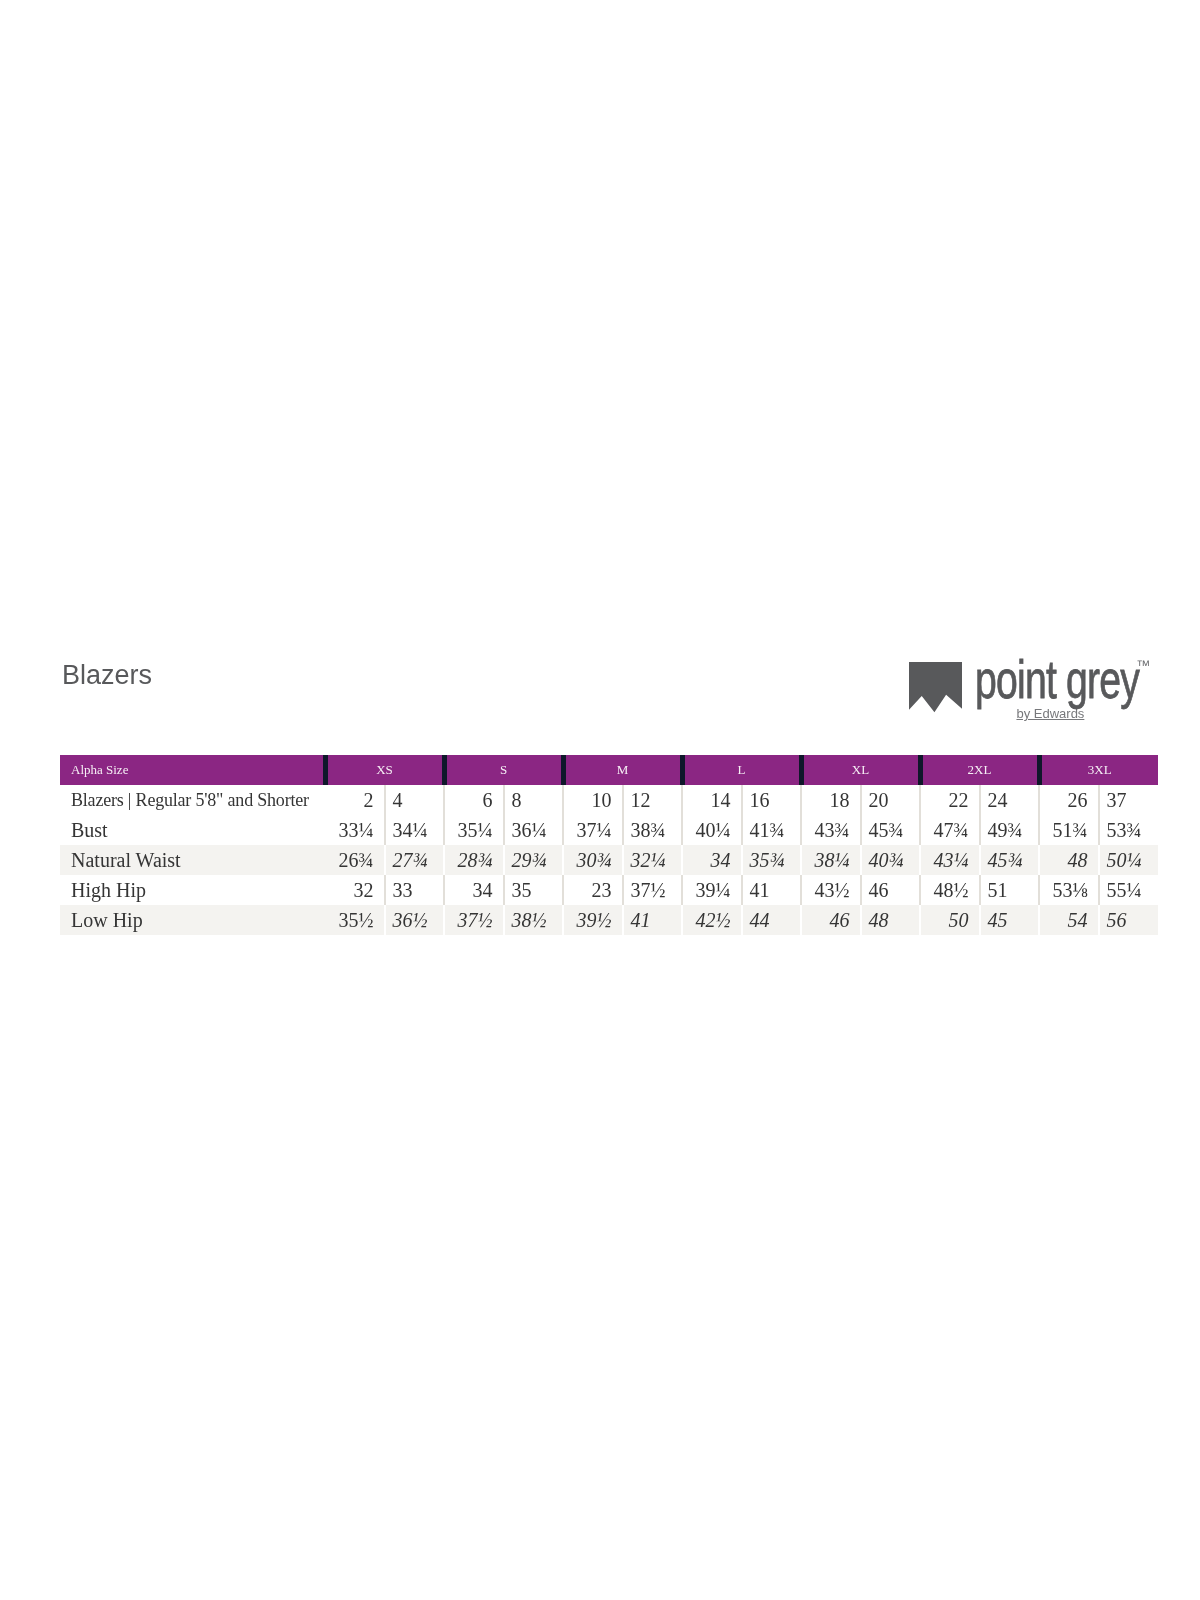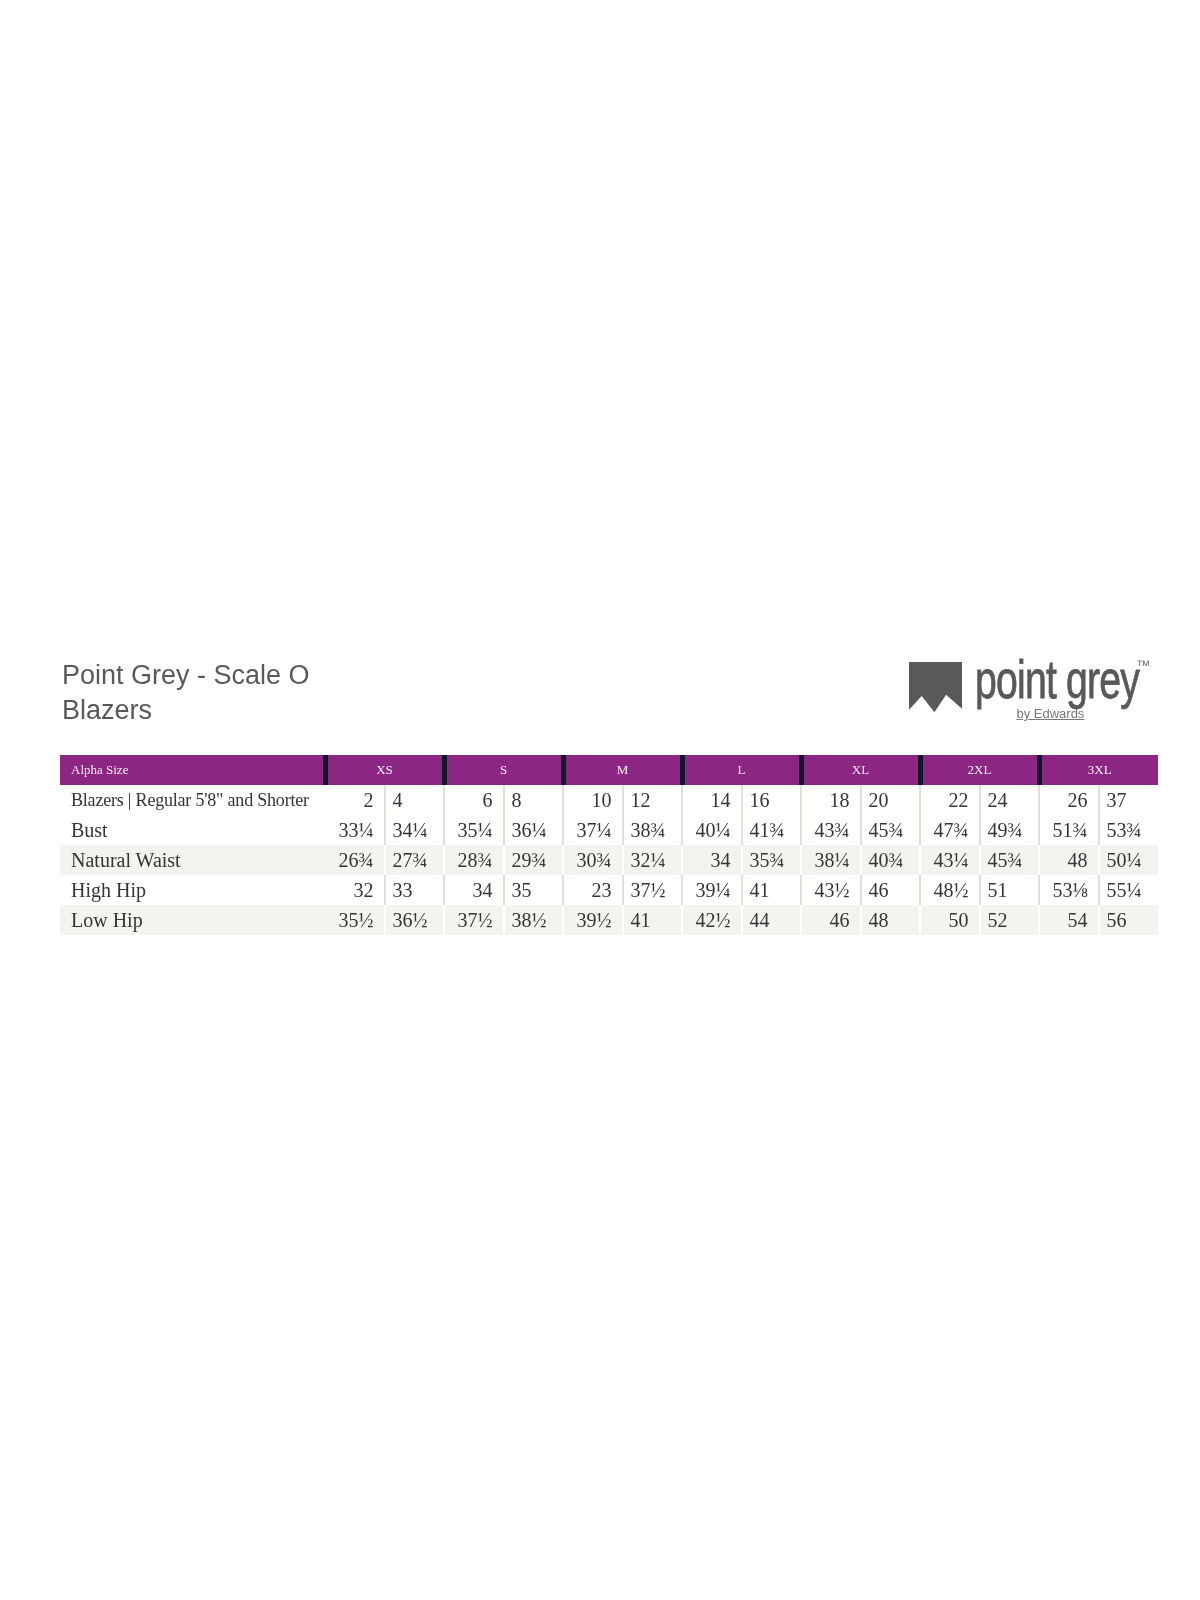--- a/index.html
+++ b/index.html
@@ -53,28 +53,27 @@
   }
   th.label-col{text-align:left;padding-left:11px;}
   th.size-col{border-left:5px solid #0f172a;text-align:center;}
   tbody td{height:30px;font-size:20px;color:var(--body-text);padding:0;}
   td.row-label{text-align:left;padding-left:11px;white-space:nowrap;}
   tbody tr:first-child td.row-label{font-size:18px;letter-spacing:-0.2px;}
   td.val.right{text-align:right;padding-right:10px;}
   td.val.left{text-align:left;padding-left:7px;}
   td.val:not(.first){border-left:2px solid var(--divider);}
   tr.shaded{background:var(--row-shade);}
-  tr.shaded td.val:not(.first){border-left-color:#ffffff;}
+  tr.shaded td.val:not(.first){border-left-color:#ffffff;font-style:italic;}
 </style>
 </head>
 <body>
 
 <div class="doc-header">
   <div class="titles">
-    <div class="title-line">Point Grey - Scale O</div>
     <div class="title-line">Blazers</div>
   </div>
   <div class="brand">
     <svg class="mark" viewBox="0 0 100 100">
       <polygon points="0,0 100,0 100,88 70,62 48,95 24,64 0,90" fill="#58595B"></polygon>
     </svg>
     <div class="word-col">
       <div class="word-row">
         <span class="wordmark">point grey</span><span class="tm">™</span>
       </div>
@@ -189,19 +188,19 @@
           <td class="val left">36½</td>
           <td class="val right">37½</td>
           <td class="val left">38½</td>
           <td class="val right">39½</td>
           <td class="val left">41</td>
           <td class="val right">42½</td>
           <td class="val left">44</td>
           <td class="val right">46</td>
           <td class="val left">48</td>
           <td class="val right">50</td>
-          <td class="val left">52</td>
+          <td class="val left">45</td>
           <td class="val right">54</td>
           <td class="val left">56</td>
         </tr>
       </tbody>
   </table>
 </div>
 
 </body></html>

